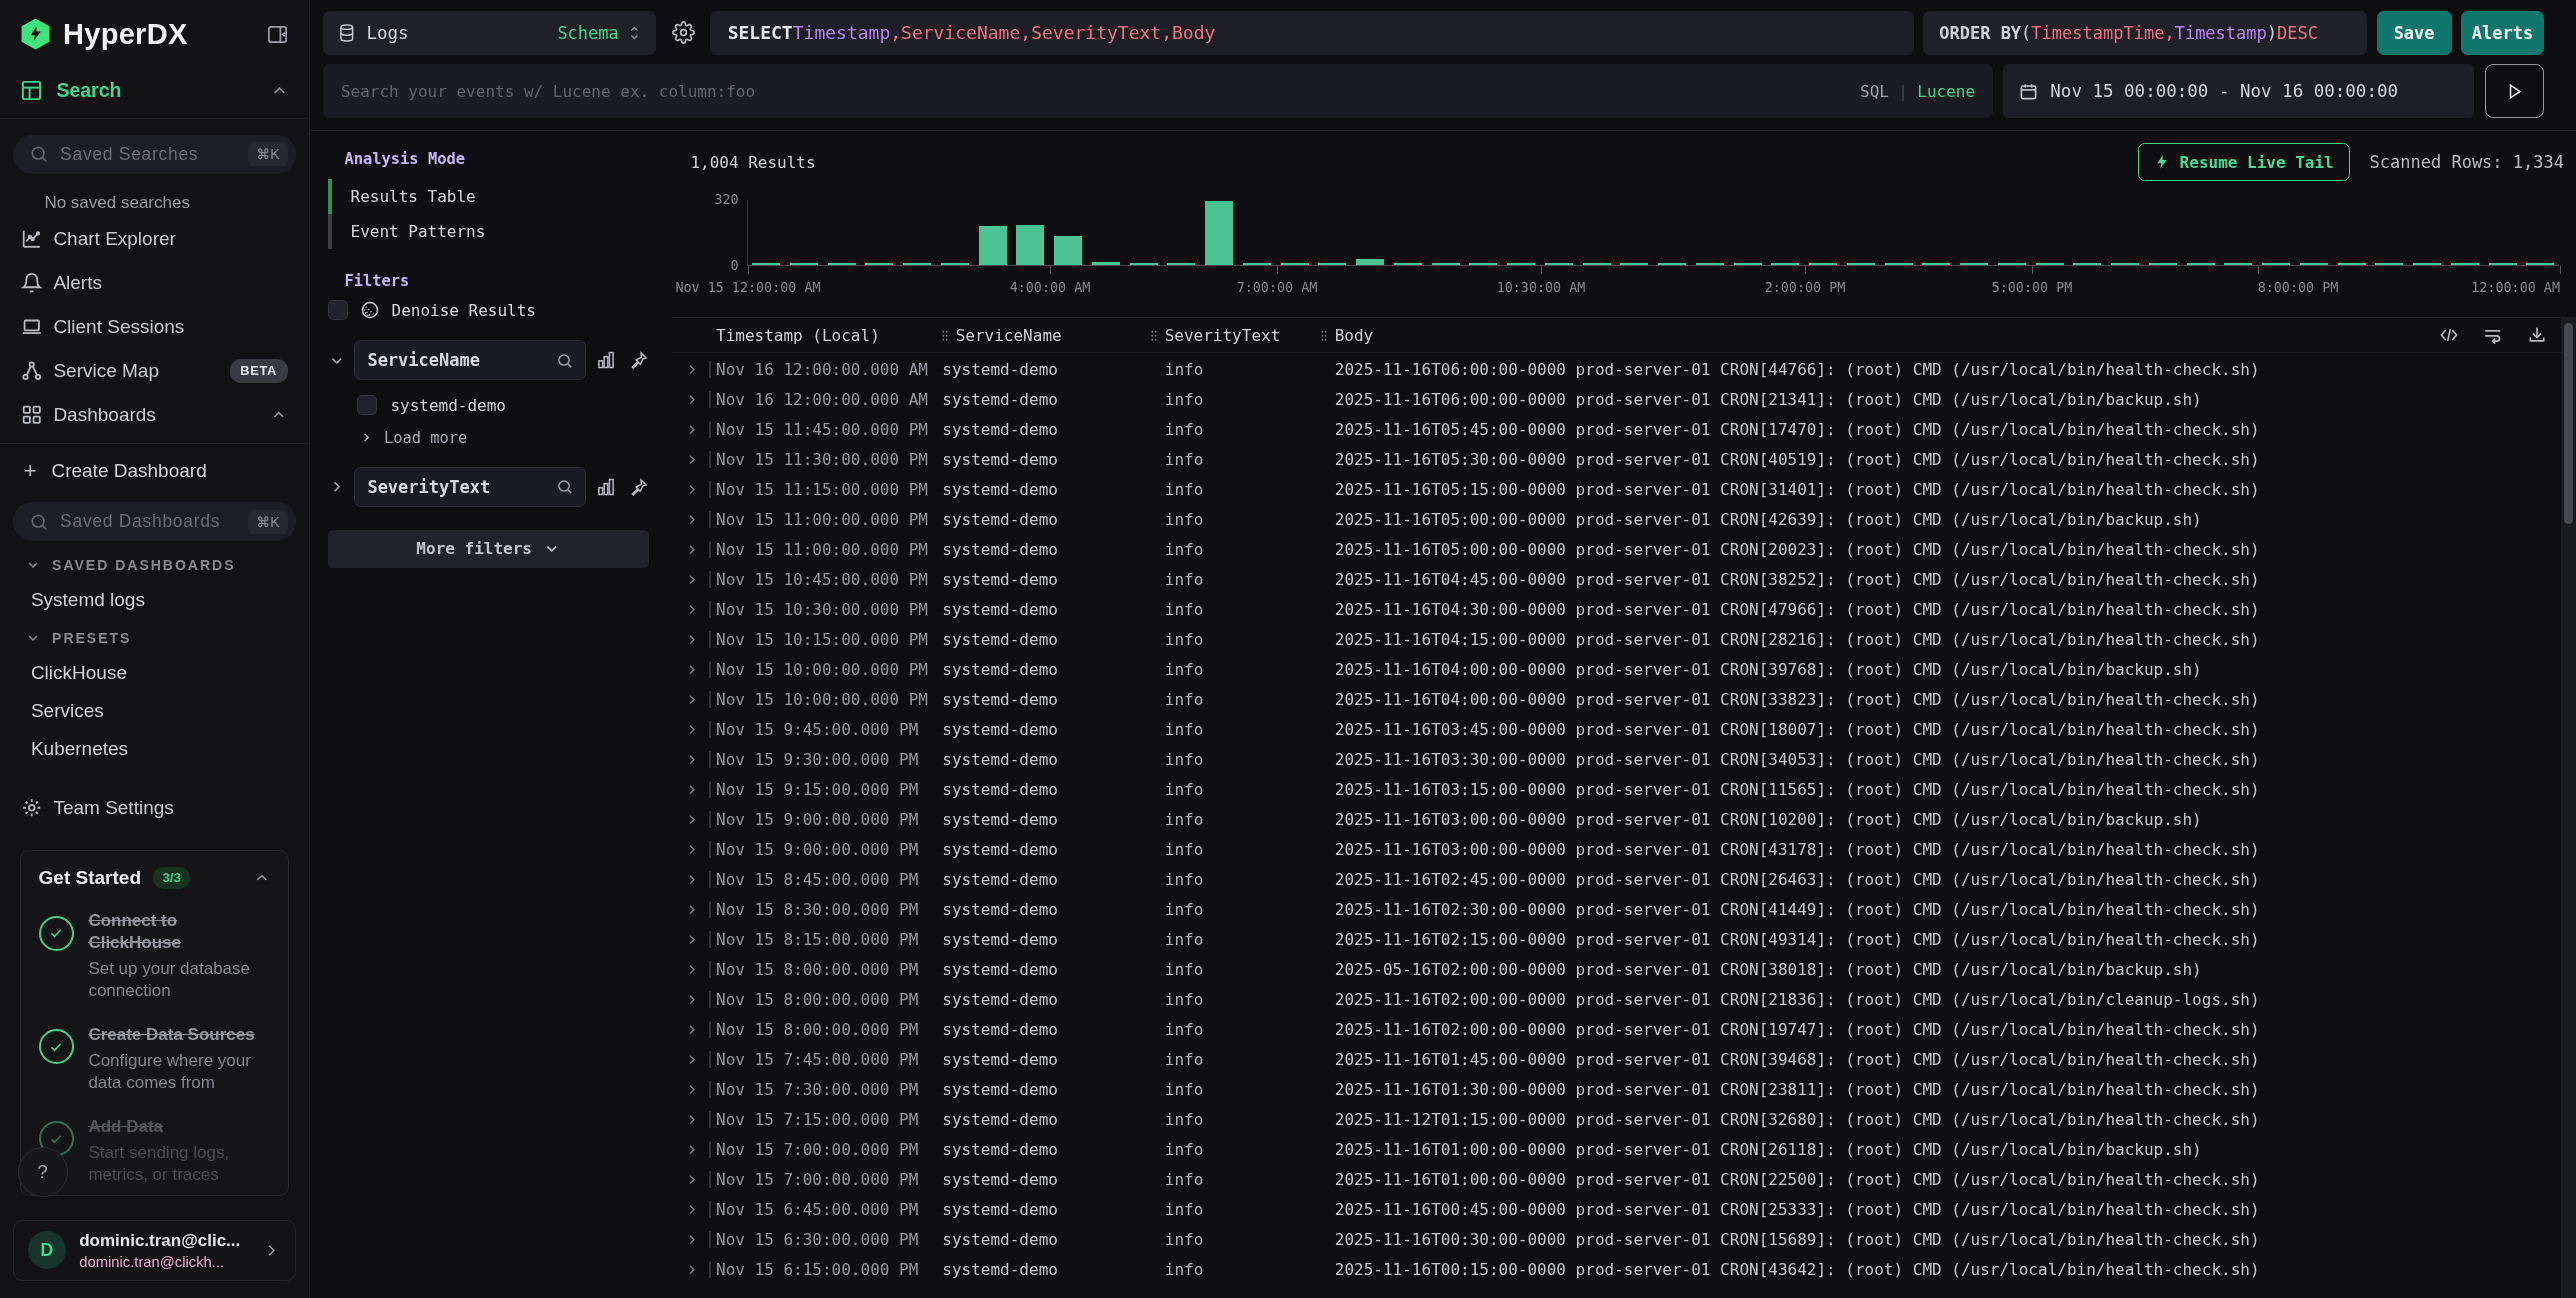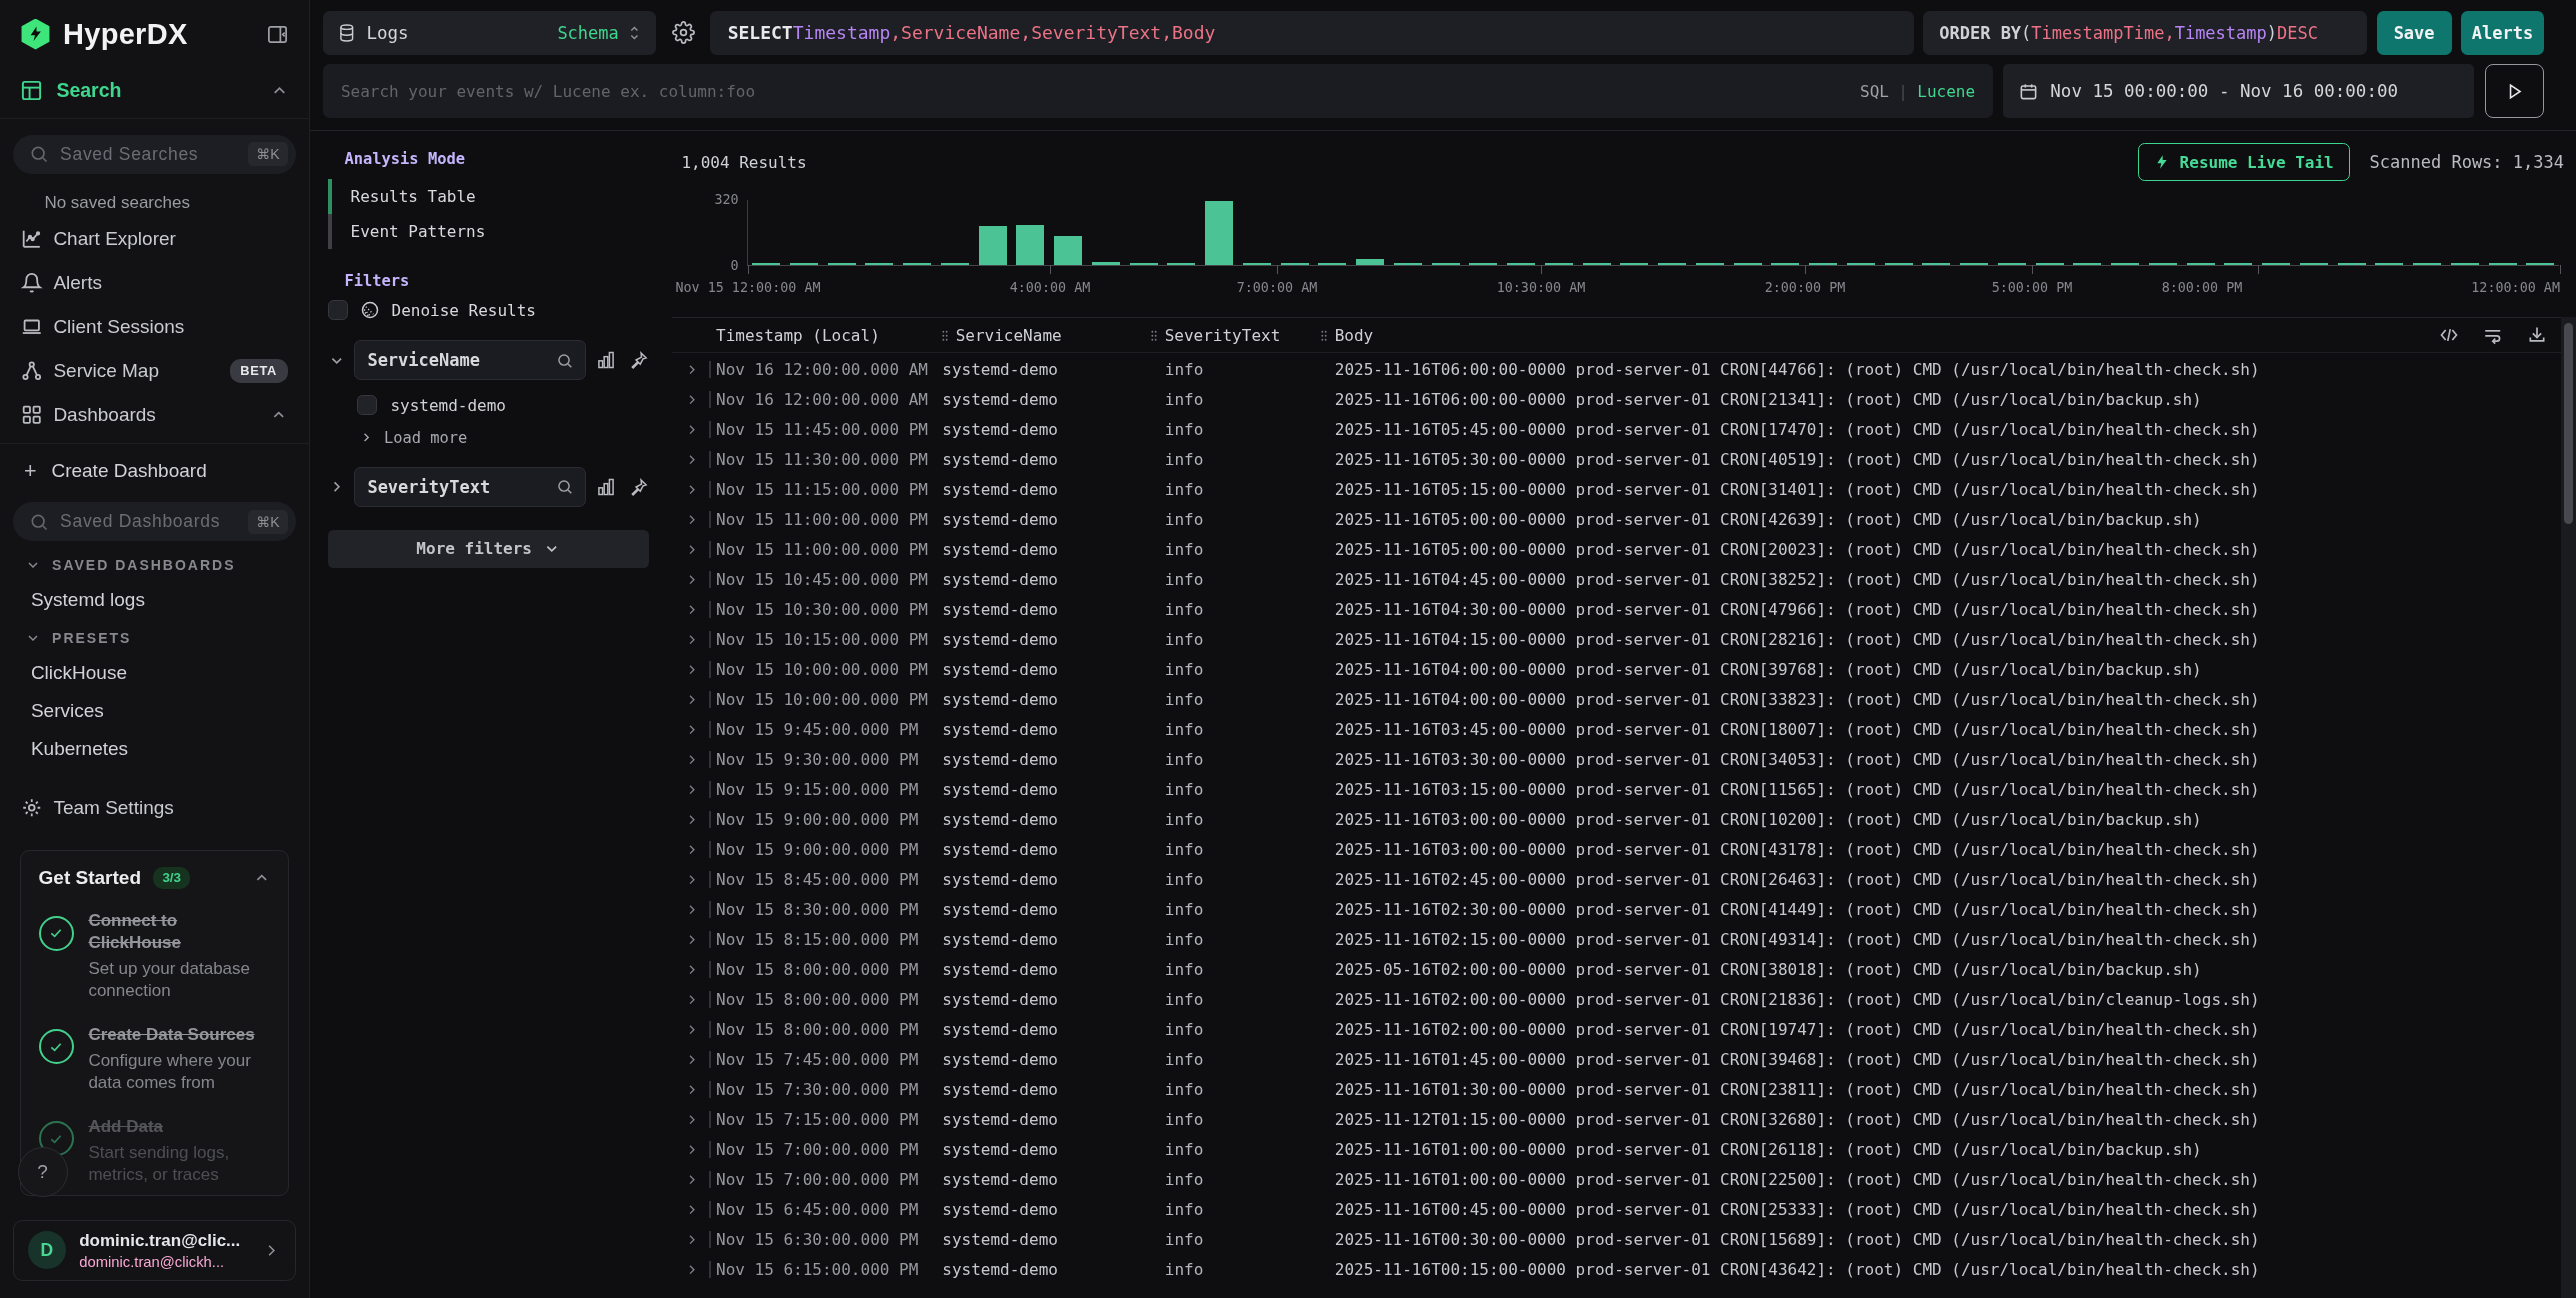--- a/index.html
+++ b/index.html
@@ -109,21 +109,21 @@
   .fgroup-icons { display:flex; gap:13.4px; color:#b9bbc1; }
   .fvalue-row { display:flex; align-items:center; gap:13.4px; margin:14.8px 0 0 29.5px; color:#cfd1d5; }
   .loadmore-row { display:flex; align-items:center; gap:10.7px; margin:13.4px 0 0 31px; color:#a7a9af; font-size:15.4px; }
   .more-filters { margin-top:23px; width:100%; height:38px; background:#222328; border:none; border-radius:5.4px;
     color:#c3c5ca; font-family:inherit; font-size:16px; font-weight:700; display:flex; align-items:center;
     justify-content:center; gap:10.7px; cursor:pointer; }
 
   
   .results { flex:1; display:flex; flex-direction:column; min-width:0; position:relative; }
   .results-header { display:flex; align-items:center; padding:12px 12px 0 9.4px; }
-  .count { font-size:16px; color:#cfd1d5; }
+  .count { font-size:16px; color:#cfd1d5;margin-left:9px; }
   .live-tail { margin-left:auto; height:38px; border:1.3px solid #3bd68f; border-radius:6.7px; background:none;
     color:#46db97; font-family:inherit; font-size:16px; font-weight:700; display:flex; align-items:center;
     gap:9.4px; padding:0 14.8px; cursor:pointer; }
   .scanned { font-size:17px; color:#b9bbc0; margin-left:20px; white-space:nowrap; }
 
   .chart { position:relative; height:123px; margin-top:1.3px; }
   .ylab { position:absolute; font-size:13.4px; color:#85878d; right:calc(100% + 9.4px); }
   .plot { position:absolute; left:75px; top:17.5px; width:1812px; height:66px;
     border-left:1.3px solid #3a3b40; border-bottom:1.3px solid #45464b; }
   .bar { position:absolute; bottom:0; width:28px; background:#4cc394; }
@@ -607,21 +607,21 @@
               <div class="xlabel" style="left: 302px;">4:00:00 AM</div>
               <div class="tick" style="left: 529px;"></div>
               <div class="xlabel" style="left: 529px;">7:00:00 AM</div>
               <div class="tick" style="left: 793px;"></div>
               <div class="xlabel" style="left: 793px;">10:30:00 AM</div>
               <div class="tick" style="left: 1057px;"></div>
               <div class="xlabel" style="left: 1057px;">2:00:00 PM</div>
               <div class="tick" style="left: 1284px;"></div>
               <div class="xlabel" style="left: 1284px;">5:00:00 PM</div>
               <div class="tick" style="left: 1510px;"></div>
-              <div class="xlabel" style="left: 1454px;">8:00:00 PM</div>
+              <div class="xlabel" style="left: 1550px;">8:00:00 PM</div>
               <div class="tick" style="left: 1812px;"></div>
               <div class="xlabel last" style="left: 1812px;">12:00:00 AM</div>
             </div>
         </div>
 
         <div class="table-wrap">
           <div class="lrow thead">
             <span></span>
             <span class="hcell">
               <span>Timestamp (Local)</span>

